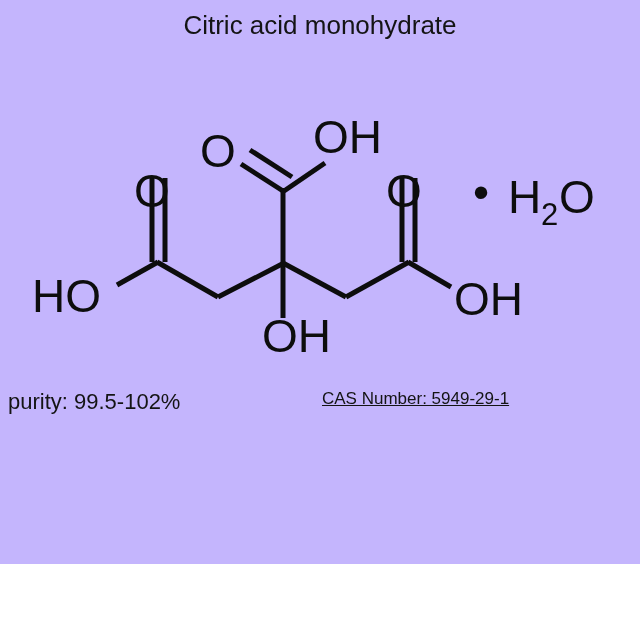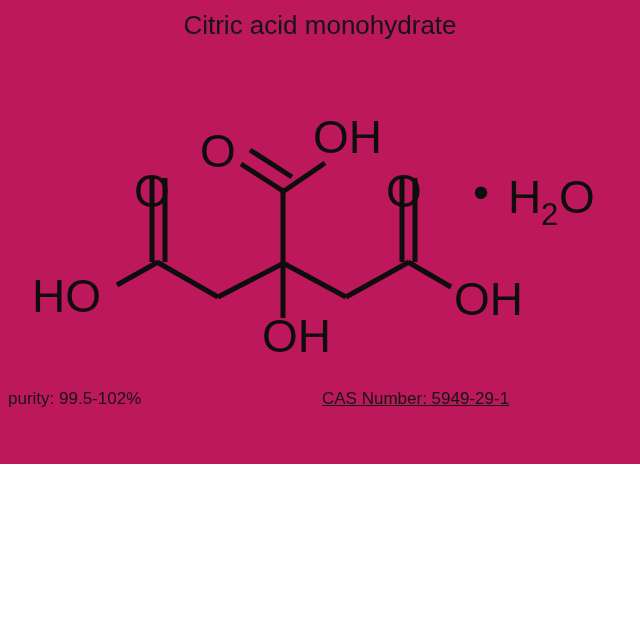--- a/index.html
+++ b/index.html
@@ -11,22 +11,22 @@
     width: 640px;
     height: 640px;
     font-family: "Liberation Sans", sans-serif;
     color: #111111;
     overflow: hidden;
     position: relative;
   }
   #canvas {
     position: relative;
     width: 640px;
-    height: 464px;
-    background: #be185d;
+    height: 564px;
+    background: #c4b5fd;
   }
   #compound-title {
     position: absolute;
     left: 0;
     top: 10px;
     width: 640px;
     text-align: center;
     font-size: 26px;
     font-weight: 400;
     letter-spacing: 0px;
@@ -65,21 +65,21 @@
     position: absolute;
     left: 0;
     top: 389px;
     width: 640px;
     height: 30px;
   }
   #purity-text {
     position: absolute;
     left: 8px;
     top: 0;
-    font-size: 17px;
+    font-size: 22px;
     color: #141414;
     white-space: nowrap;
   }
   #cas-text {
     position: absolute;
     left: 322px;
     top: 0;
     font-size: 17px;
     color: #141414;
     white-space: nowrap;

